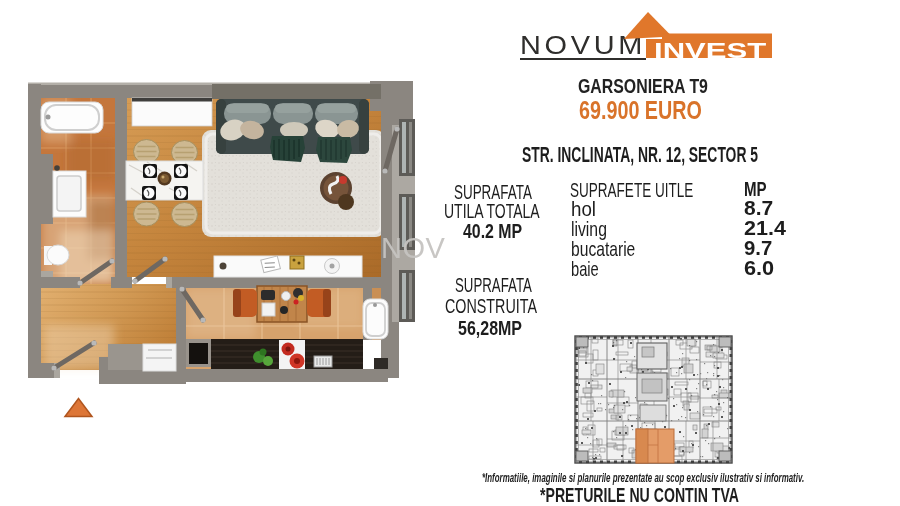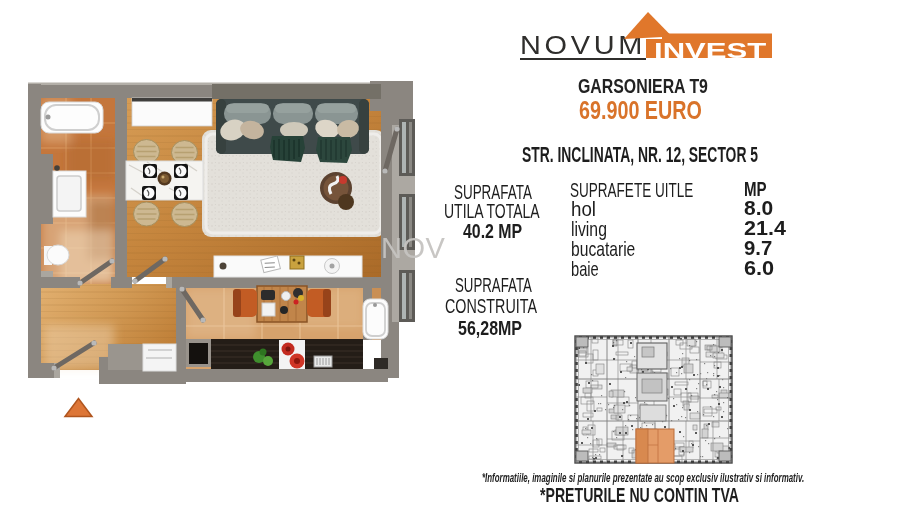--- a/index.html
+++ b/index.html
@@ -683,18 +683,18 @@
 <div style="position:absolute;left:463px;top:220.1px;font-size:21px;line-height:21px;white-space:nowrap;color:#1d1d1d;transform:scaleX(0.7564);transform-origin:0 0;font-weight:bold;">40.2 MP</div>
 <div style="position:absolute;left:455px;top:274.1px;font-size:21px;line-height:21px;white-space:nowrap;color:#1d1d1d;transform:scaleX(0.6311);transform-origin:0 0;">SUPRAFATA</div>
 <div style="position:absolute;left:445px;top:295.1px;font-size:21px;line-height:21px;white-space:nowrap;color:#1d1d1d;transform:scaleX(0.6815);transform-origin:0 0;">CONSTRUITA</div>
 <div style="position:absolute;left:458px;top:317.1px;font-size:21px;line-height:21px;white-space:nowrap;color:#1d1d1d;transform:scaleX(0.7619);transform-origin:0 0;font-weight:bold;">56,28MP</div>
 <div style="position:absolute;left:570px;top:179.1px;font-size:21px;line-height:21px;white-space:nowrap;color:#1d1d1d;transform:scaleX(0.6440);transform-origin:0 0;">SUPRAFETE UITLE</div>
 <div style="position:absolute;left:744px;top:178.1px;font-size:21px;line-height:21px;white-space:nowrap;color:#1d1d1d;transform:scaleX(0.7188);transform-origin:0 0;font-weight:bold;">MP</div>
 <div style="position:absolute;left:571px;top:198.1px;font-size:21px;line-height:21px;white-space:nowrap;color:#1d1d1d;transform:scaleX(0.8929);transform-origin:0 0;">hol</div>
 <div style="position:absolute;left:571px;top:218.1px;font-size:21px;line-height:21px;white-space:nowrap;color:#1d1d1d;transform:scaleX(0.7500);transform-origin:0 0;">living</div>
 <div style="position:absolute;left:571px;top:238.1px;font-size:21px;line-height:21px;white-space:nowrap;color:#1d1d1d;transform:scaleX(0.7442);transform-origin:0 0;">bucatarie</div>
 <div style="position:absolute;left:571px;top:258.1px;font-size:21px;line-height:21px;white-space:nowrap;color:#1d1d1d;transform:scaleX(0.7000);transform-origin:0 0;">baie</div>
-<div style="position:absolute;left:744px;top:197.1px;font-size:21px;line-height:21px;white-space:nowrap;color:#1d1d1d;transform:scaleX(1.0000);transform-origin:0 0;font-weight:bold;">8.0</div>
+<div style="position:absolute;left:744px;top:197.1px;font-size:21px;line-height:21px;white-space:nowrap;color:#1d1d1d;transform:scaleX(1.0000);transform-origin:0 0;font-weight:bold;">8.7</div>
 <div style="position:absolute;left:744px;top:217.1px;font-size:21px;line-height:21px;white-space:nowrap;color:#1d1d1d;transform:scaleX(1.0244);transform-origin:0 0;font-weight:bold;text-align:right;">21.4</div>
 <div style="position:absolute;left:744px;top:237.1px;font-size:21px;line-height:21px;white-space:nowrap;color:#1d1d1d;transform:scaleX(0.9655);transform-origin:0 0;font-weight:bold;">9.7</div>
 <div style="position:absolute;left:744px;top:257.1px;font-size:21px;line-height:21px;white-space:nowrap;color:#1d1d1d;transform:scaleX(1.0345);transform-origin:0 0;font-weight:bold;">6.0</div>
 <div style="position:absolute;left:482px;top:472.3px;font-size:12px;line-height:12px;white-space:nowrap;color:#1d1d1d;transform:scaleX(0.6598);transform-origin:0 0;font-weight:bold;font-style:italic;">*Informatiile, imaginile si planurile prezentate au scop exclusiv ilustrativ si informativ.</div>
 <div style="position:absolute;left:540px;top:484.1px;font-size:21px;line-height:21px;white-space:nowrap;color:#1d1d1d;transform:scaleX(0.6723);transform-origin:0 0;font-weight:bold;">*PRETURILE NU CONTIN TVA</div>
 
 </body></html>

